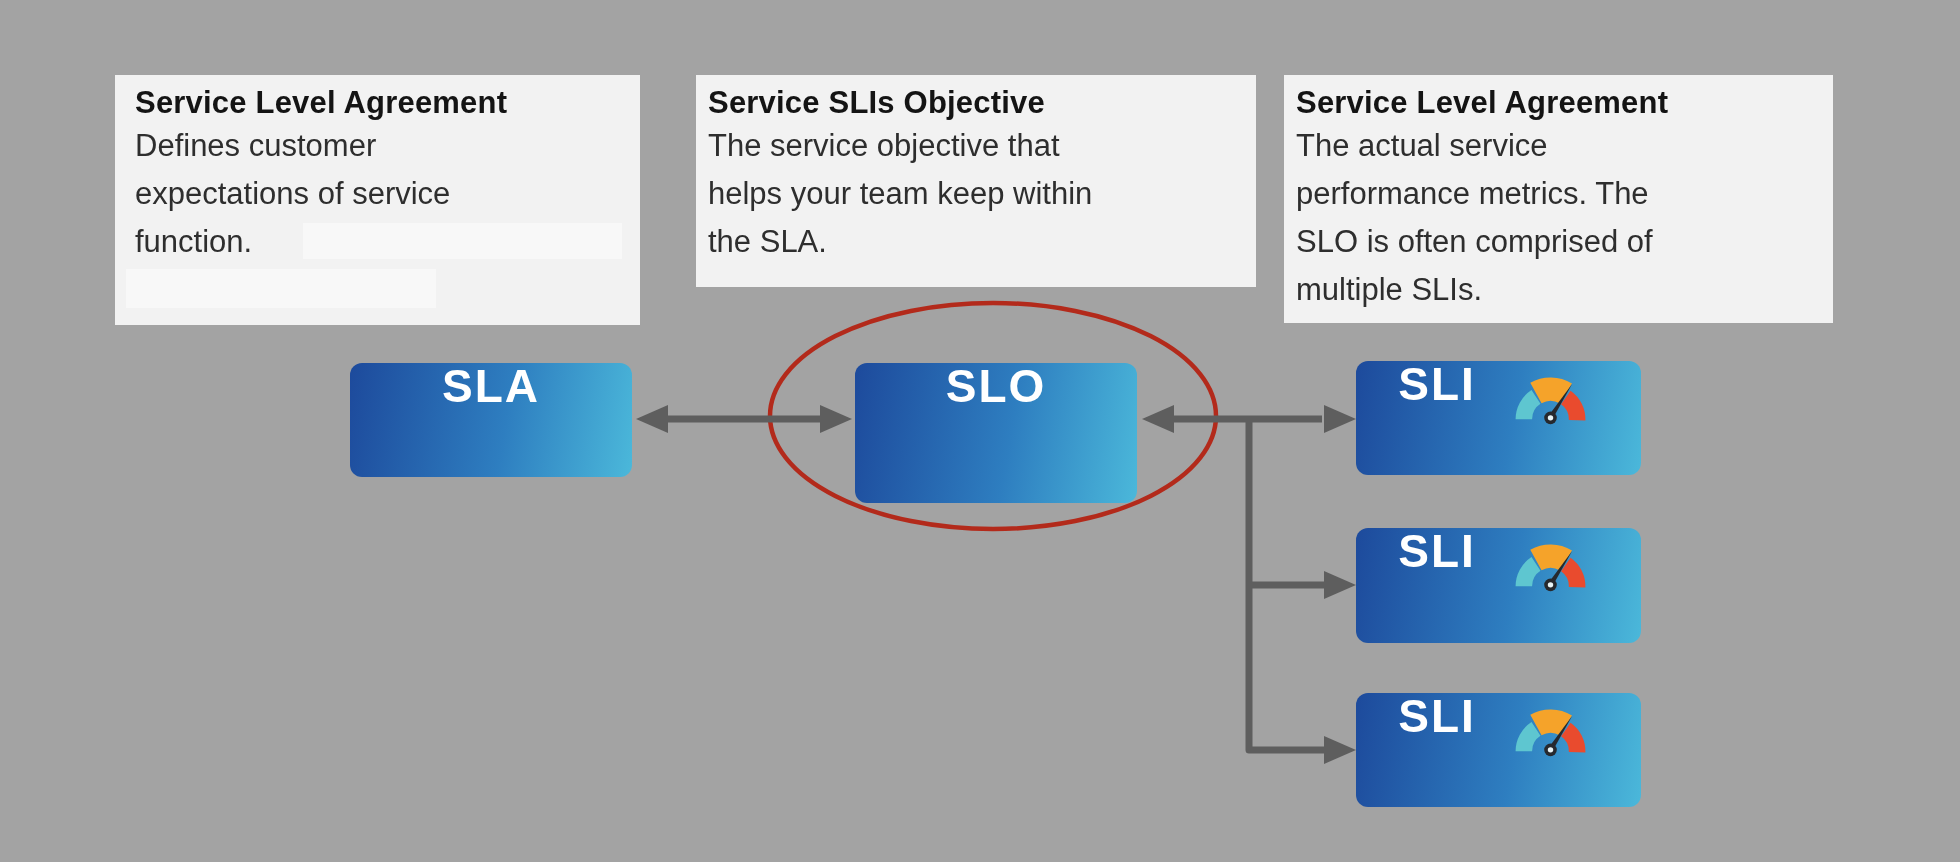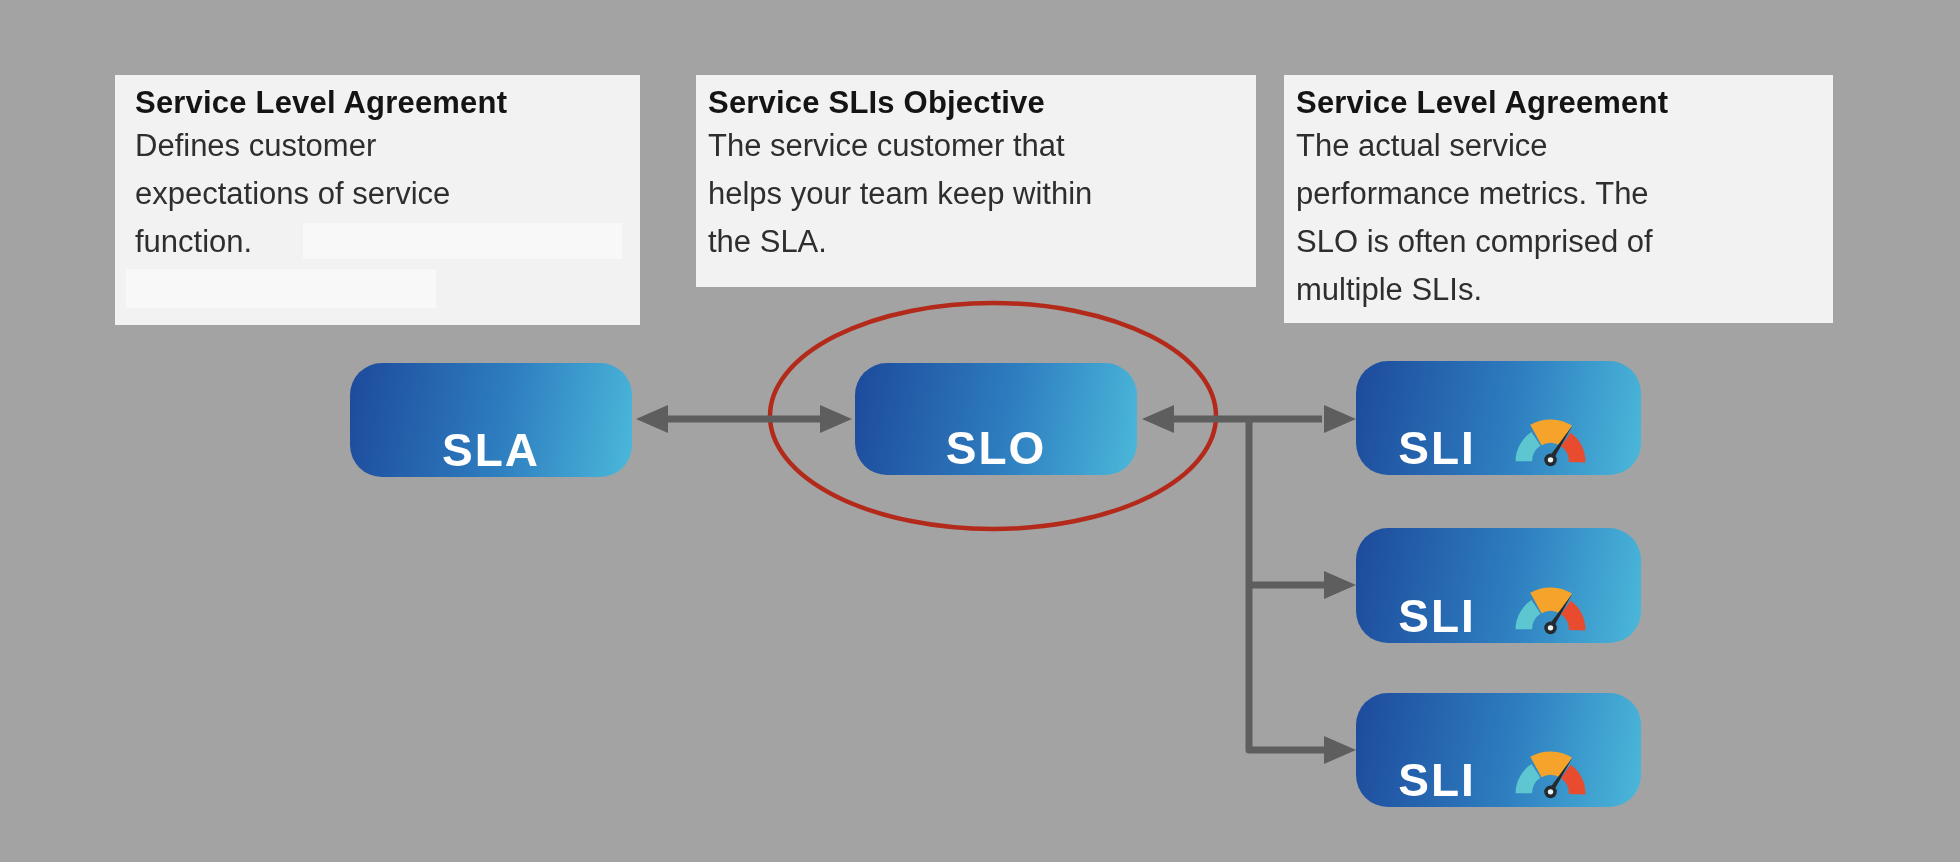--- a/index.html
+++ b/index.html
@@ -34,24 +34,24 @@
     white-space:pre-line;
   }
   .redaction{
     position:absolute;
     background:#f8f8f8;
   }
 
   
   .node{
     position:absolute;
-    border-radius:32px;
+    border-radius:12px;
     background:linear-gradient(100deg,#1d4a9c 0%,#2e7ec0 55%,#4bb8da 100%);
     display:flex;
-    align-items:flex-end;
+    align-items:flex-start;
     justify-content:center;
     gap:26px;
   }
   .node-label{
     color:#ffffff;
     font-size:46px;
     font-weight:800;
     letter-spacing:2px;
     line-height:1;
     padding-bottom:4px;
@@ -74,38 +74,38 @@
     <div class="card-title">Service Level Agreement</div>
     <div class="card-body">Defines customer
 expectations of service
 function.</div>
     <div class="redaction" style="left:188px;top:148px;width:319px;height:36px;"></div>
     <div class="redaction" style="left:11px;top:194px;width:310px;height:39px;"></div>
   </div>
 
   <div class="info-card" style="left:696px;top:75px;width:560px;height:212px;">
     <div class="card-title">Service SLIs Objective</div>
-    <div class="card-body">The service customer that
+    <div class="card-body">The service objective that
 helps your team keep within
 the SLA.</div>
   </div>
 
   <div class="info-card" style="left:1284px;top:75px;width:549px;height:248px;">
     <div class="card-title">Service Level Agreement</div>
     <div class="card-body">The actual service
 performance metrics. The
 SLO is often comprised of
 multiple SLIs.</div>
   </div>
 
   <div class="node" style="left:350px;top:363px;width:282px;height:114px;">
     <span class="node-label">SLA</span>
   </div>
 
-  <div class="node" style="left:855px;top:363px;width:282px;height:112px;">
+  <div class="node" style="left:855px;top:363px;width:282px;height:140px;">
     <span class="node-label">SLO</span>
   </div>
 
   <div class="node" style="left:1356px;top:361px;width:285px;height:114px;">
     <span class="node-label">SLI</span>
     <svg class="gauge" viewBox="0 0 100 74">
       <path d="M 14 60 A 36 36 0 0 1 30.4 29.8 L 39.65 44.06 A 19 19 0 0 0 31 60 Z" fill="#5ec6d0"></path>
       <path d="M 29.15 22.4 A 43 43 0 0 1 72.15 23.15 L 59.79 43.71 A 19 19 0 0 0 40.79 43.38 Z" fill="#f5a32a"></path>
       <path d="M 70.65 30.5 A 36 36 0 0 1 85.98 61.26 L 68.99 60.66 A 19 19 0 0 0 60.9 44.44 Z" fill="#e94b2e"></path>
       <path d="M 72.3 23.6 L 47.8 56.6 L 52.2 59.4 Z" fill="#26292e"></path>

